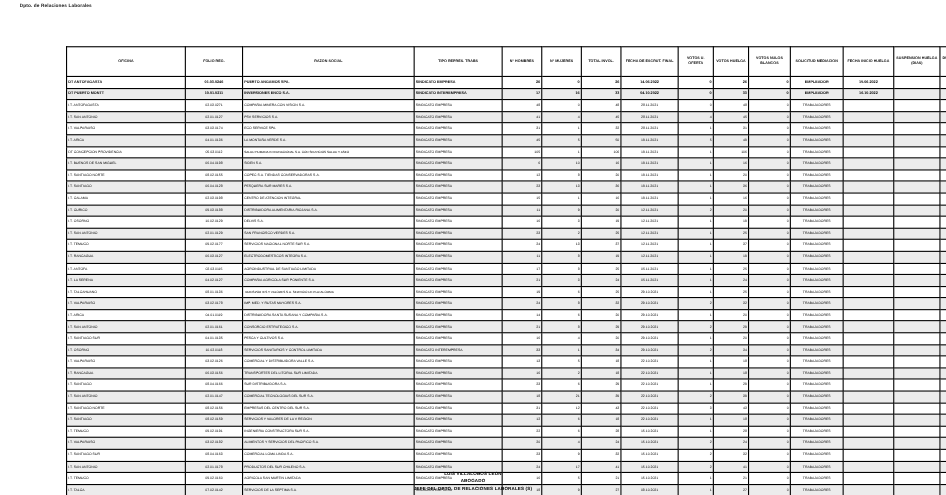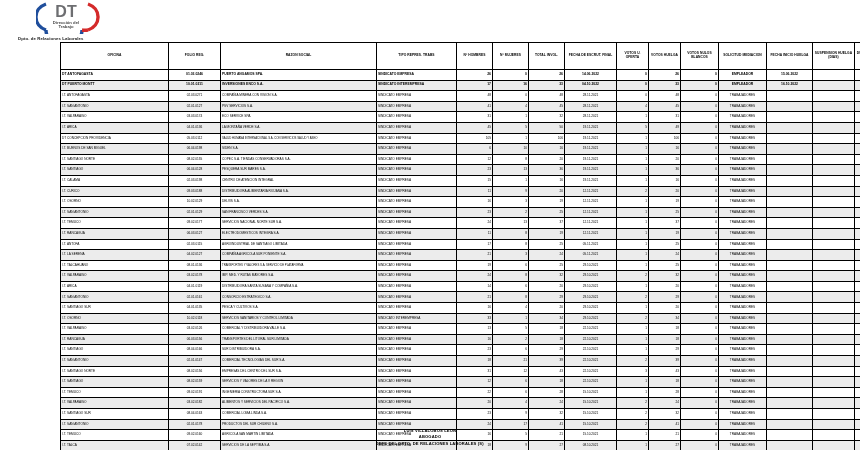--- a/index.html
+++ b/index.html
@@ -67,31 +67,20 @@
     line-height:1.55;letter-spacing:.15px;color:#000;
   }
   .sig div{white-space:nowrap;}
 </style>
 </head>
 <body>
 
 <div class="page">
 
   <div class="logo-block">
-    <div class="logo-mark">
-      <svg width="72" height="34" viewBox="0 0 72 34" xmlns="http://www.w3.org/2000/svg">
-        <path d="M10 4 A16 14 0 0 0 10 30" fill="none" stroke="#1f4e9c" stroke-width="3.4"></path>
-        <path d="M10 30 A16 14 0 0 0 46 30" fill="none" stroke="#1f4e9c" stroke-width="3.4"></path>
-        <path d="M52 4 A16 14 0 0 1 52 30" fill="none" stroke="#d42a2a" stroke-width="3.4"></path>
-        <path d="M46 30 A16 14 0 0 0 52 30" fill="none" stroke="#d42a2a" stroke-width="3.4"></path>
-        <text x="30" y="17" text-anchor="middle" font-family="Liberation Sans, sans-serif" font-size="16" font-weight="bold" fill="#6d6e71">DT</text>
-        <text x="30" y="23.5" text-anchor="middle" font-family="Liberation Sans, sans-serif" font-size="4.2" font-weight="bold" fill="#4a4a4a">Dirección del</text>
-        <text x="30" y="28" text-anchor="middle" font-family="Liberation Sans, sans-serif" font-size="4.2" font-weight="bold" fill="#4a4a4a">Trabajo</text>
-      </svg>
-    </div>
     <div class="logo-sub">Dpto. de Relaciones Laborales</div>
   </div>
 
   <div class="tbl-wrap">
     <table class="reg">
       <colgroup>
         <col style="width:108px">
           <col style="width:52px">
           <col style="width:156px">
         <col style="width:80px">

